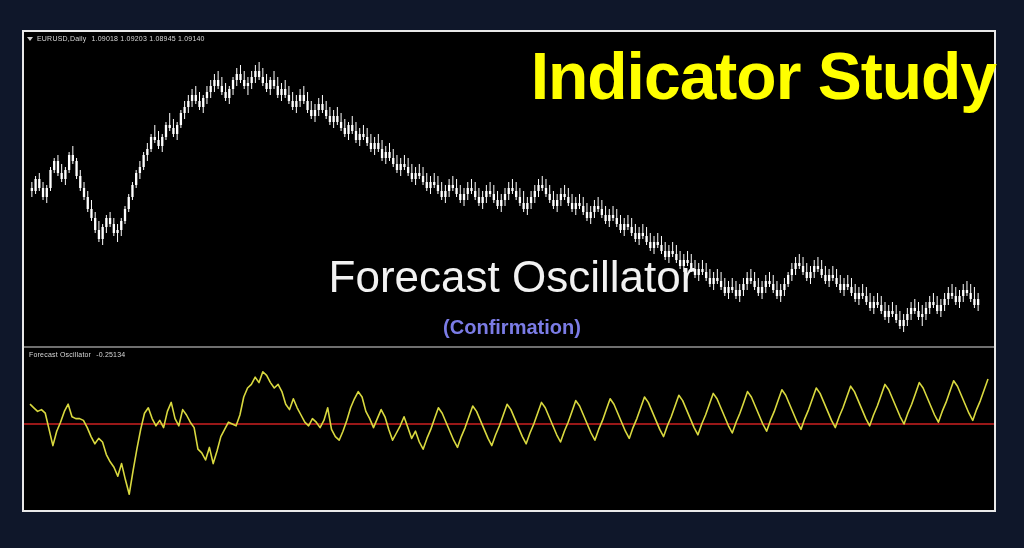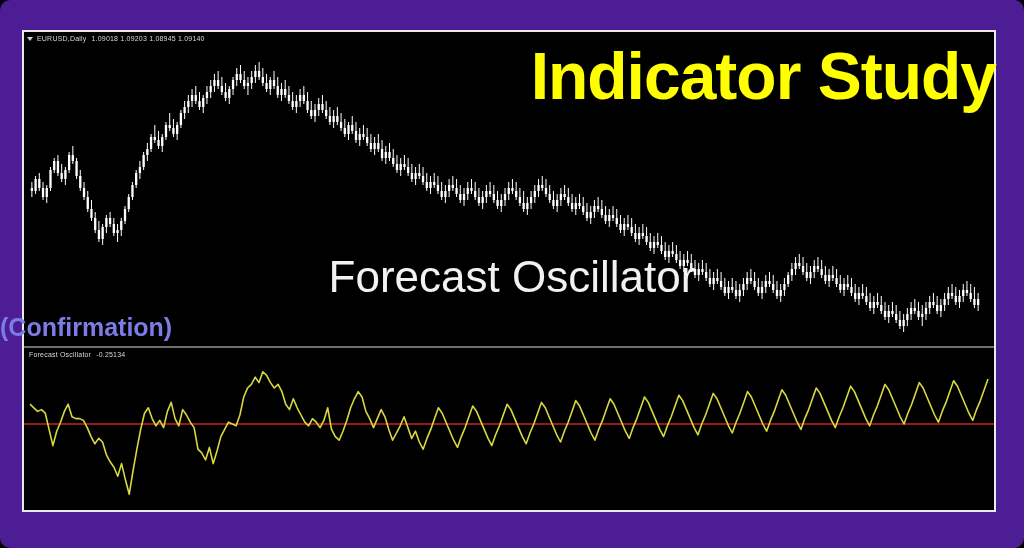--- a/index.html
+++ b/index.html
@@ -11,22 +11,21 @@
     width: 1024px;
     height: 548px;
     overflow: hidden;
     font-family: "Liberation Sans", sans-serif;
   }
 
   #screen {
     position: relative;
     width: 1024px;
     height: 548px;
-    background: #4c1d95;
-    border-radius: 10px;
+    background: #0f172a;
   }
 
   
   #chart-window {
     position: absolute;
     left: 22px;
     top: 30px;
     width: 974px;
     height: 482px;
     box-sizing: border-box;
@@ -141,23 +140,23 @@
     font-family: "Liberation Sans", sans-serif;
     line-height: 50px;
     z-index: 10;
     letter-spacing: 0px;
   }
   #subtitle-note {
     position: absolute;
     left: 0;
     right: 0;
     top: 312px;
-    text-align: left;
+    text-align: center;
     color: #7b7ce6;
-    font-size: 25px;
+    font-size: 20px;
     font-weight: bold;
     font-family: "Liberation Sans", sans-serif;
     line-height: 30px;
     z-index: 10;
   }
 </style>
 </head>
 <body>
 
 <div id="screen">

